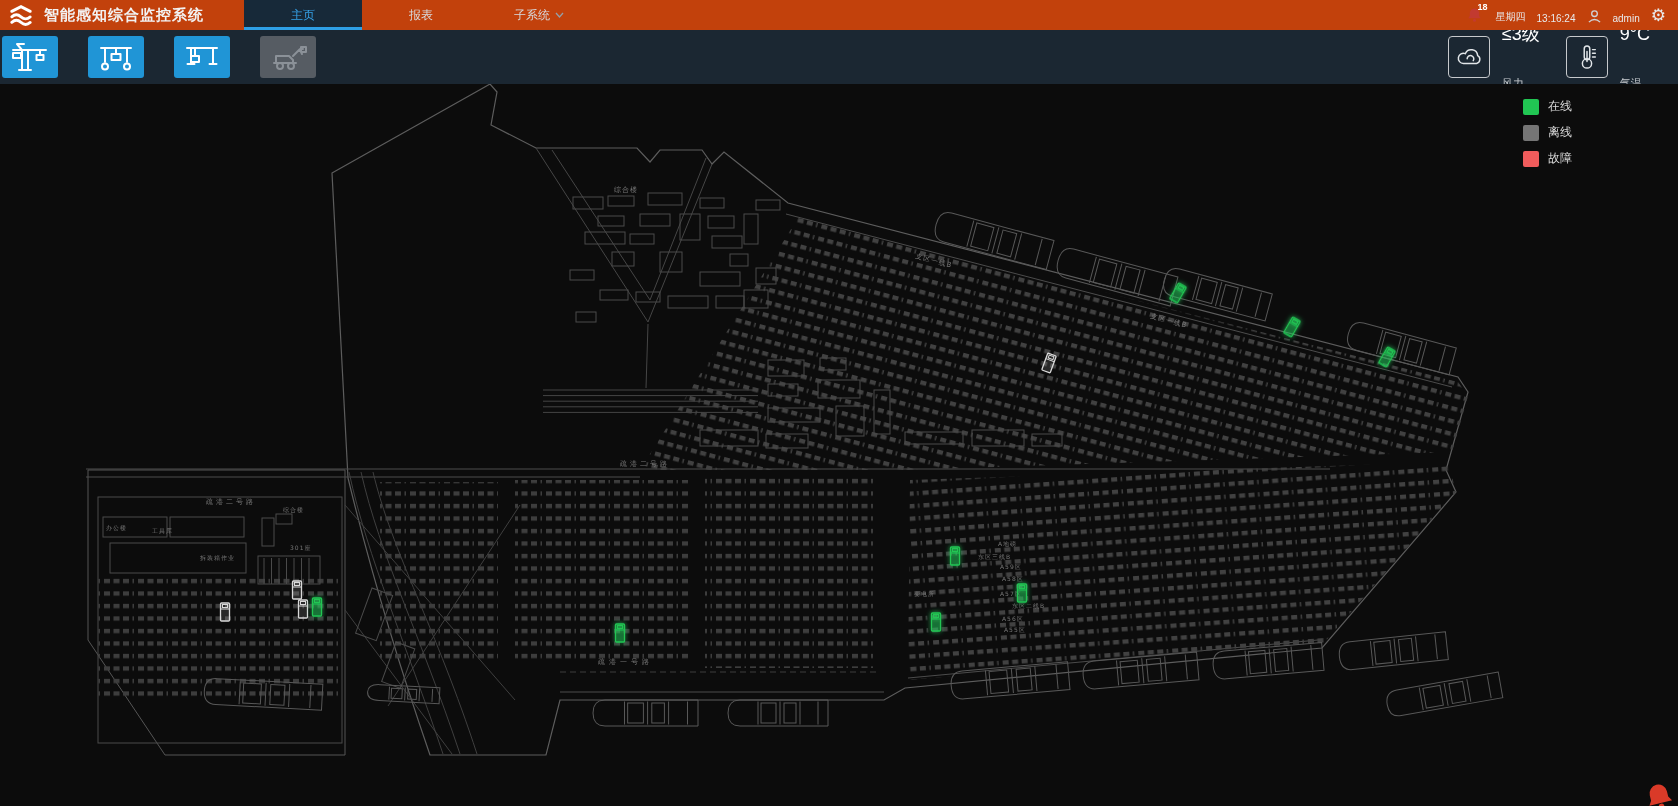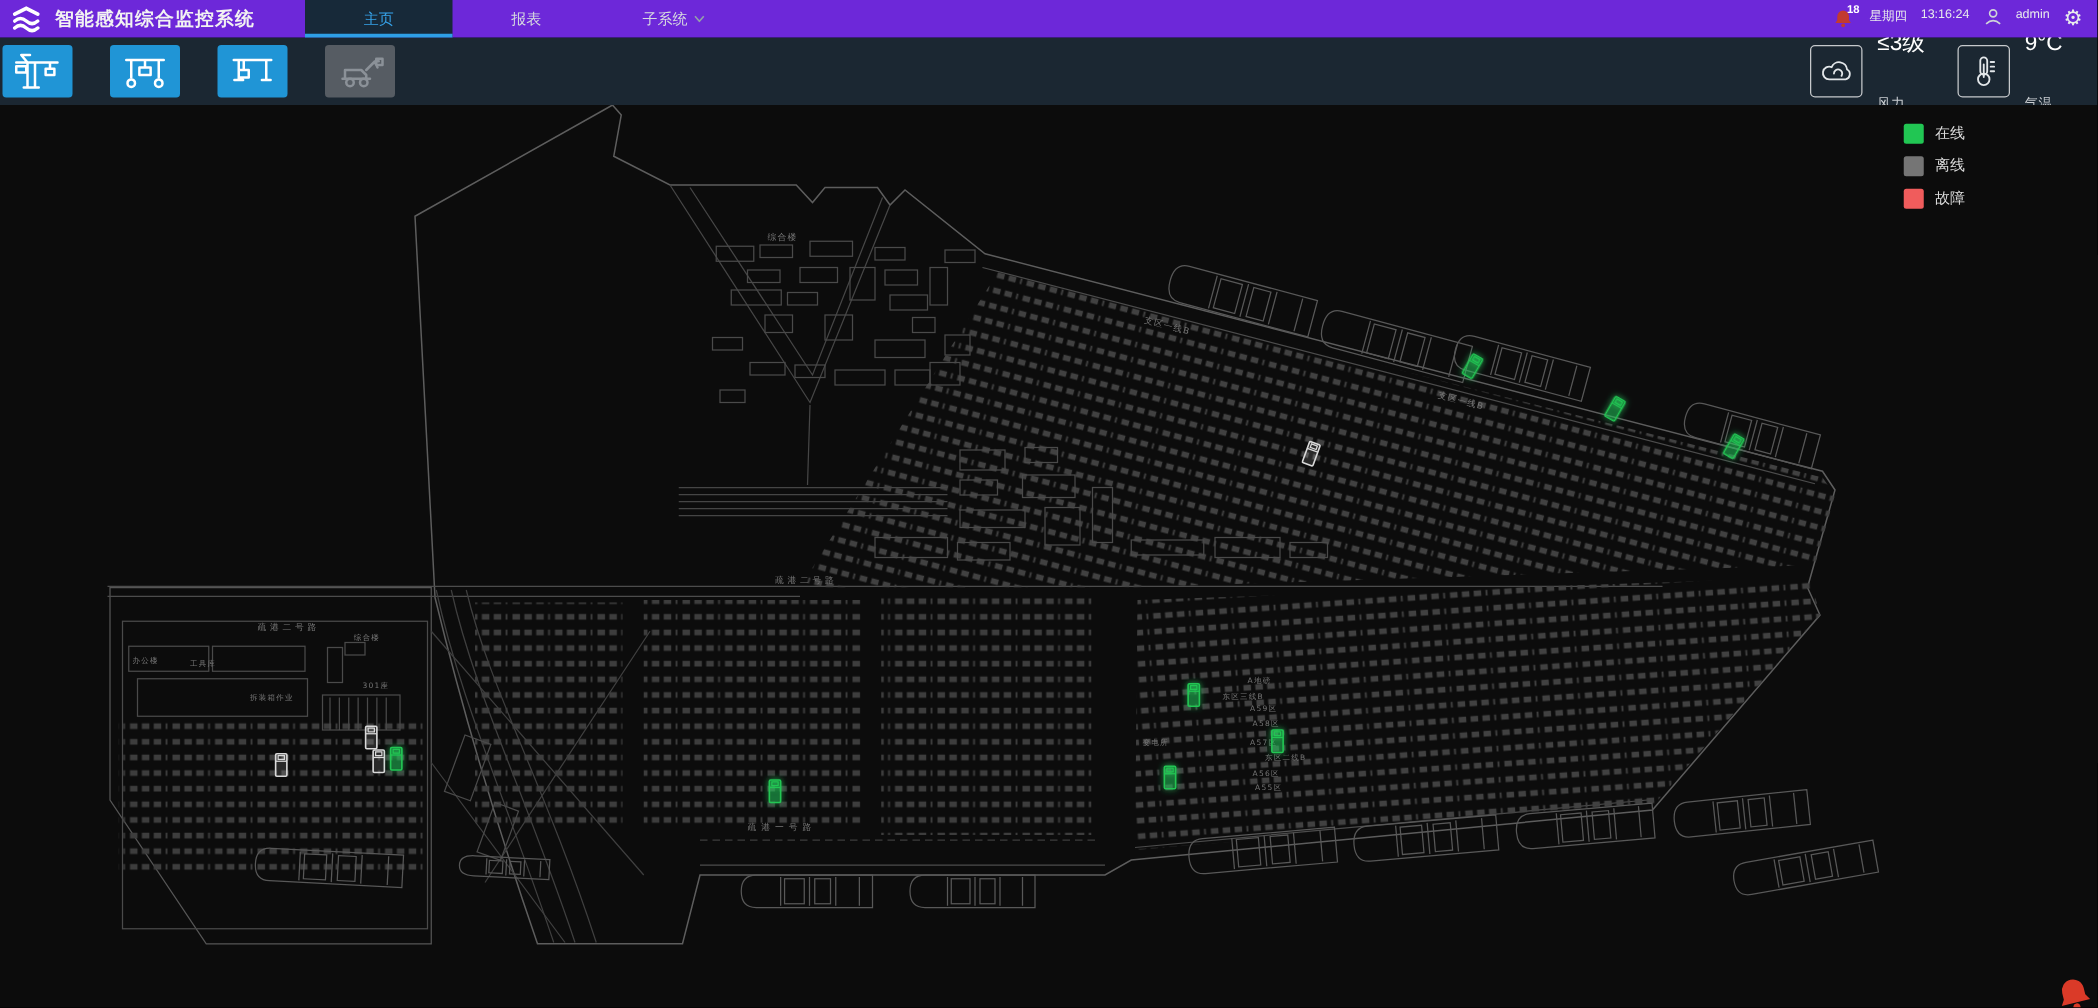--- a/index.html
+++ b/index.html
@@ -1,25 +1,25 @@
 <!DOCTYPE html>
 <html><head>
 <meta charset="utf-8">
 <style>
   html,body{margin:0;padding:0;background:#000;}
   body{width:1678px;height:806px;overflow:hidden;font-family:"Liberation Sans","DejaVu Sans",sans-serif;-webkit-font-smoothing:antialiased;}
   
-  .navbar{height:30px;background:#6d28d9;display:flex;align-items:center;position:relative;}
+  .navbar{height:30px;background:#c2410c;display:flex;align-items:center;position:relative;}
   .logo{margin-left:8px;width:26px;height:26px;display:flex;align-items:center;justify-content:center;}
   .app-title{color:#f2f2f2;font-size:15px;font-weight:bold;margin-left:10px;letter-spacing:1px;white-space:nowrap;}
   .tabs{display:flex;margin-left:40px;height:30px;}
   .tab{width:118px;height:30px;line-height:30px;text-align:center;font-size:12px;color:#d7dbdf;cursor:pointer;box-sizing:border-box;display:flex;align-items:center;justify-content:center;gap:5px;}
   .tab.active{background:#172939;color:#36a3ea;box-shadow:inset 0 -3px 0 #2e9fe6;}
   .chev{width:9px;height:6px;}
-  .nav-right{margin-left:auto;display:flex;align-items:flex-start;gap:11px;padding-right:12px;}
+  .nav-right{margin-left:auto;display:flex;align-items:flex-end;gap:11px;padding-right:12px;}
   .bell-wrap{position:relative;width:18px;height:18px;cursor:pointer;}
   .badge{position:absolute;top:-4px;left:11px;color:#fff;font-size:9px;font-weight:bold;}
   .nav-right .txt{color:#e8eaec;font-size:10px;}
   .gear{color:#e8eaec;font-size:17px;line-height:17px;cursor:pointer;}
   
   .toolbar{height:54px;background:#1b2732;display:flex;align-items:center;}
   .eqbtn{width:56px;height:42px;border-radius:3px;background:#2095d6;margin-left:30px;display:flex;align-items:center;justify-content:center;cursor:pointer;flex:0 0 auto;}
   .eqbtn:first-child{margin-left:2px;}
   .eqbtn.disabled{background:#565c63;cursor:default;}
   .eqbtn svg{stroke:#fff;fill:none;stroke-width:2;stroke-linecap:round;stroke-linejoin:round;}

